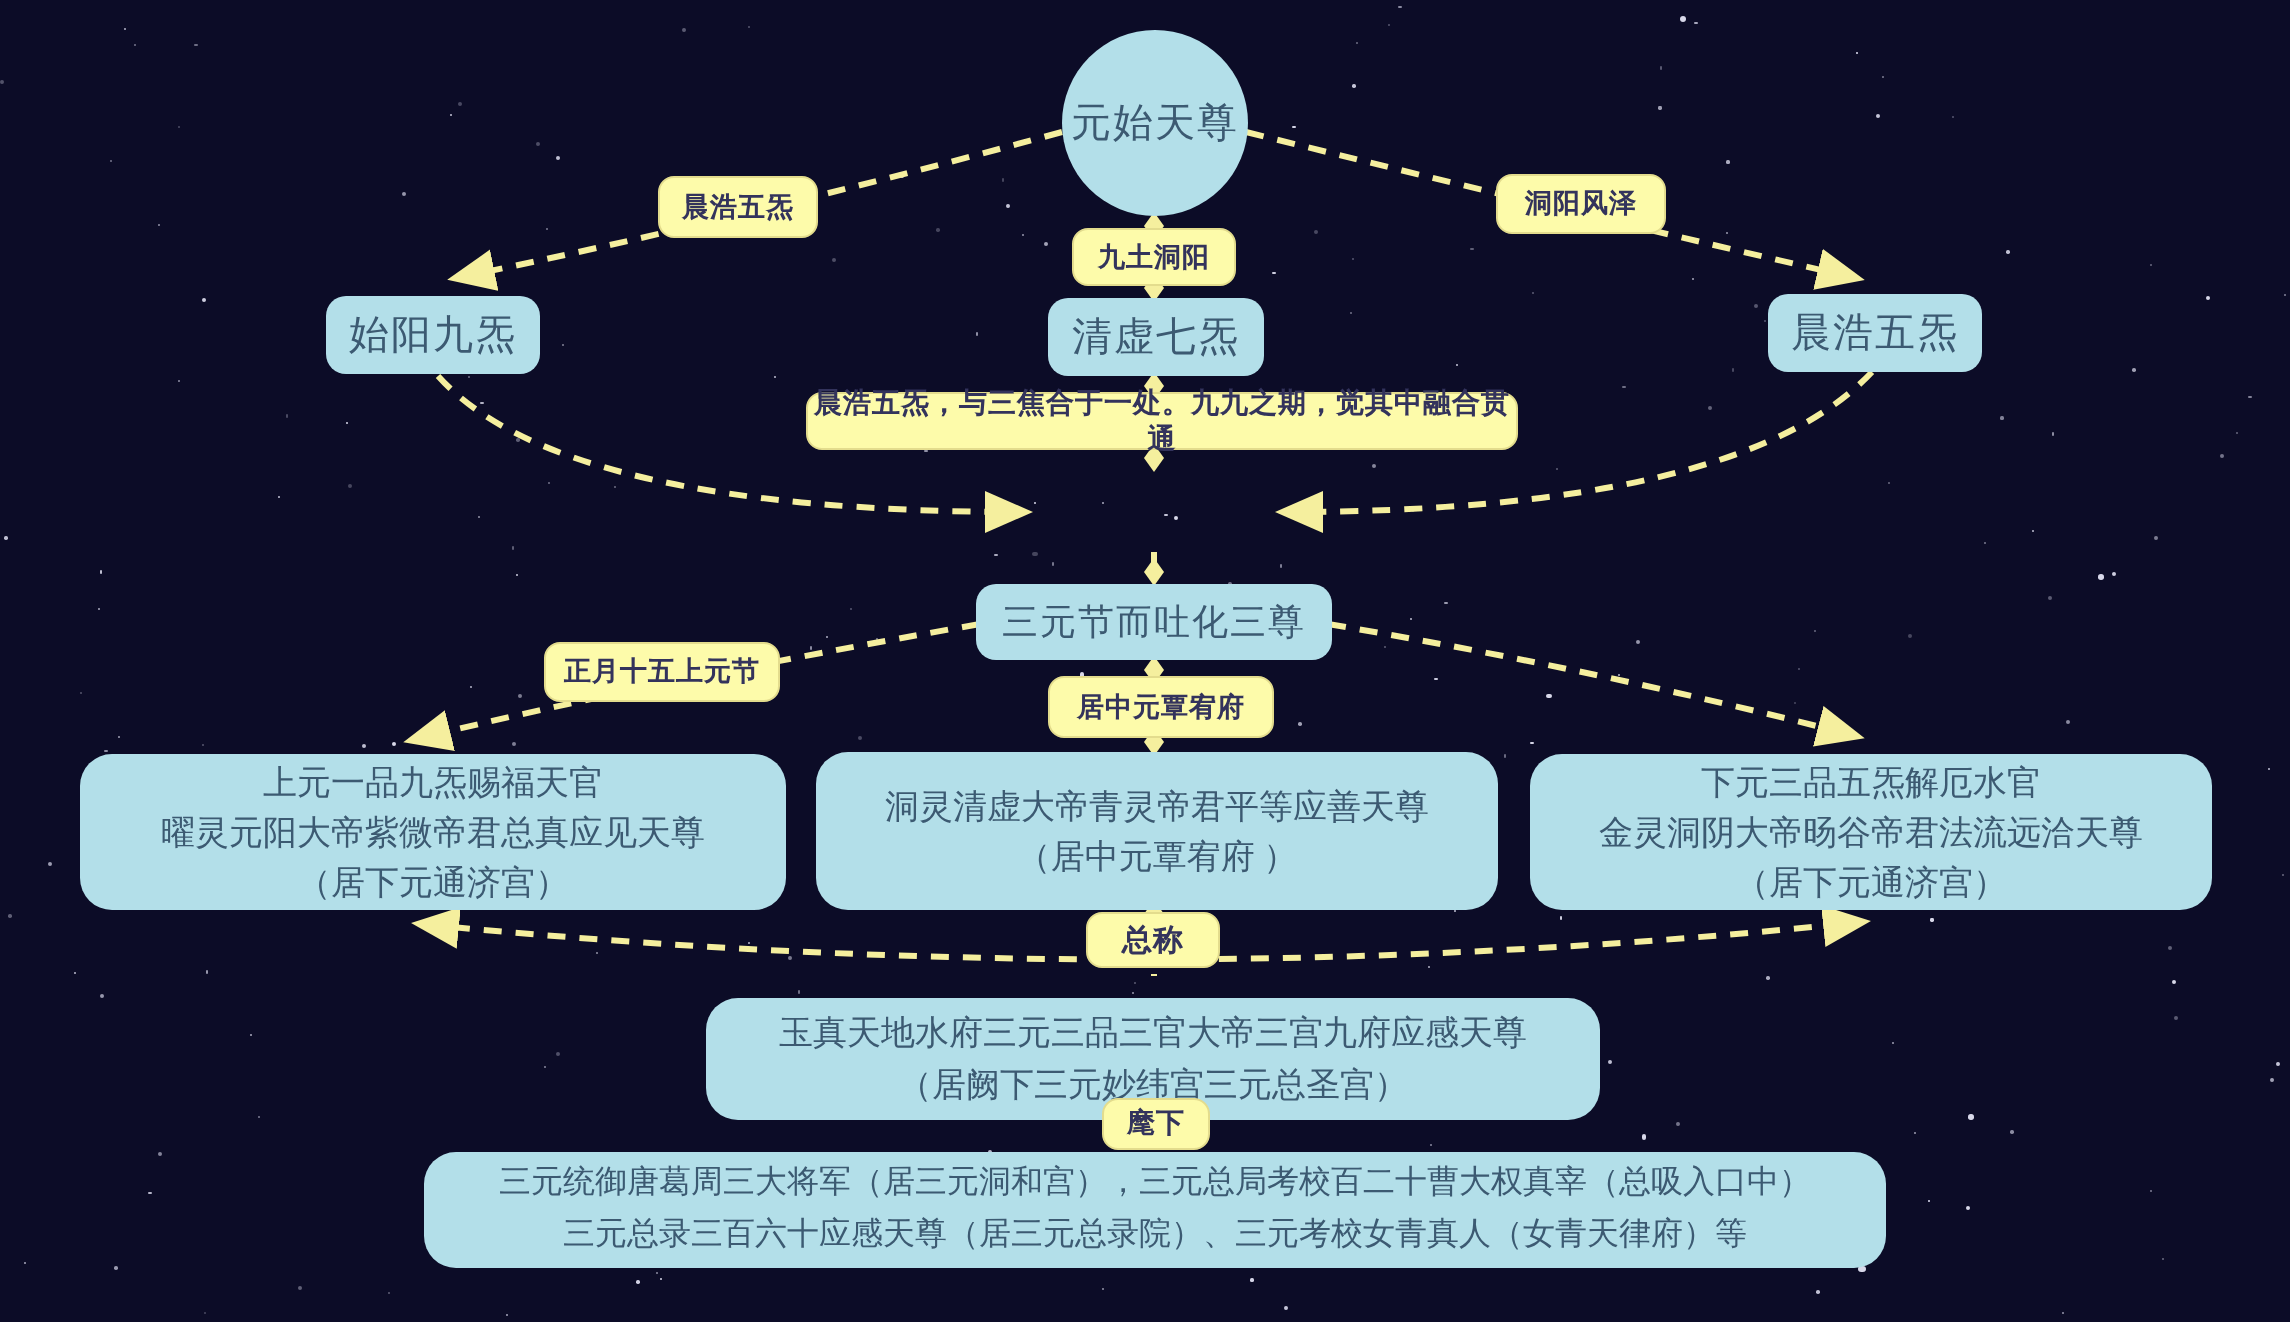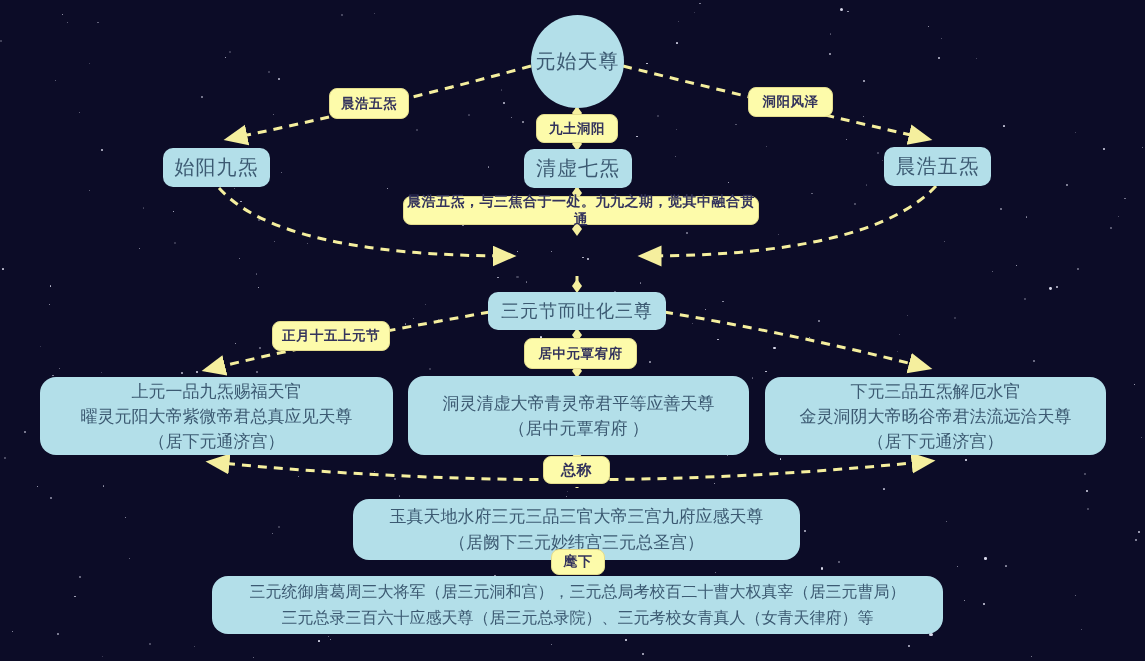--- a/index.html
+++ b/index.html
@@ -374,17 +374,17 @@
   <div class="lbl" style="left:543px;top:456px;width:67px;height:28px;font-size:15px;">总称</div>
 
   <div class="node big" style="left:353px;top:487px;width:447px;height:61px;line-height:26px;margin-top:12px;">
     <div class="ln">玉真天地水府三元三品三官大帝三宫九府应感天尊</div>
     <div class="ln">（居阙下三元妙纬宫三元总圣宫）</div>
   </div>
 
   <div class="lbl" style="left:551px;top:549px;width:54px;height:26px;font-size:14px;">麾下</div>
 
   <div class="node big" style="left:212px;top:576px;width:731px;height:58px;font-size:16px;line-height:26px;">
-    <div class="ln">三元统御唐葛周三大将军（居三元洞和宫），三元总局考校百二十曹大权真宰（居三元曹局）</div>
+    <div class="ln">三元统御唐葛周三大将军（居三元洞和宫），三元总局考校百二十曹大权真宰（总吸入口中）</div>
     <div class="ln">三元总录三百六十应感天尊（居三元总录院）、三元考校女青真人（女青天律府）等</div>
   </div>
 
 </div>
 
 </body></html>

